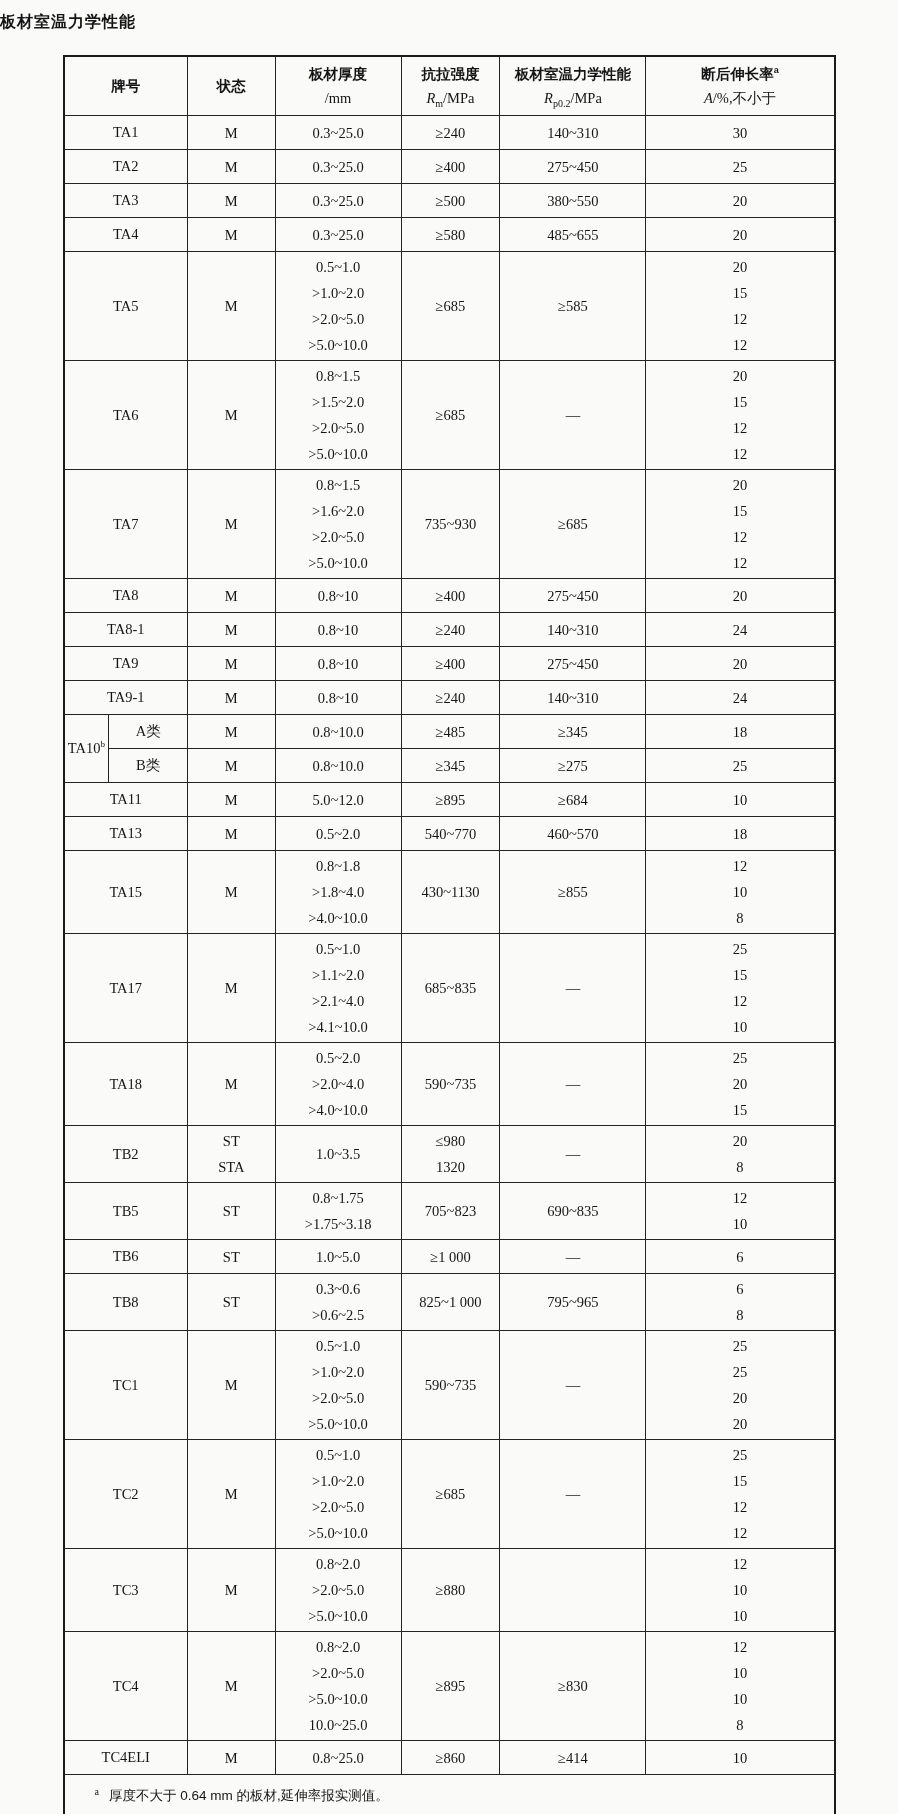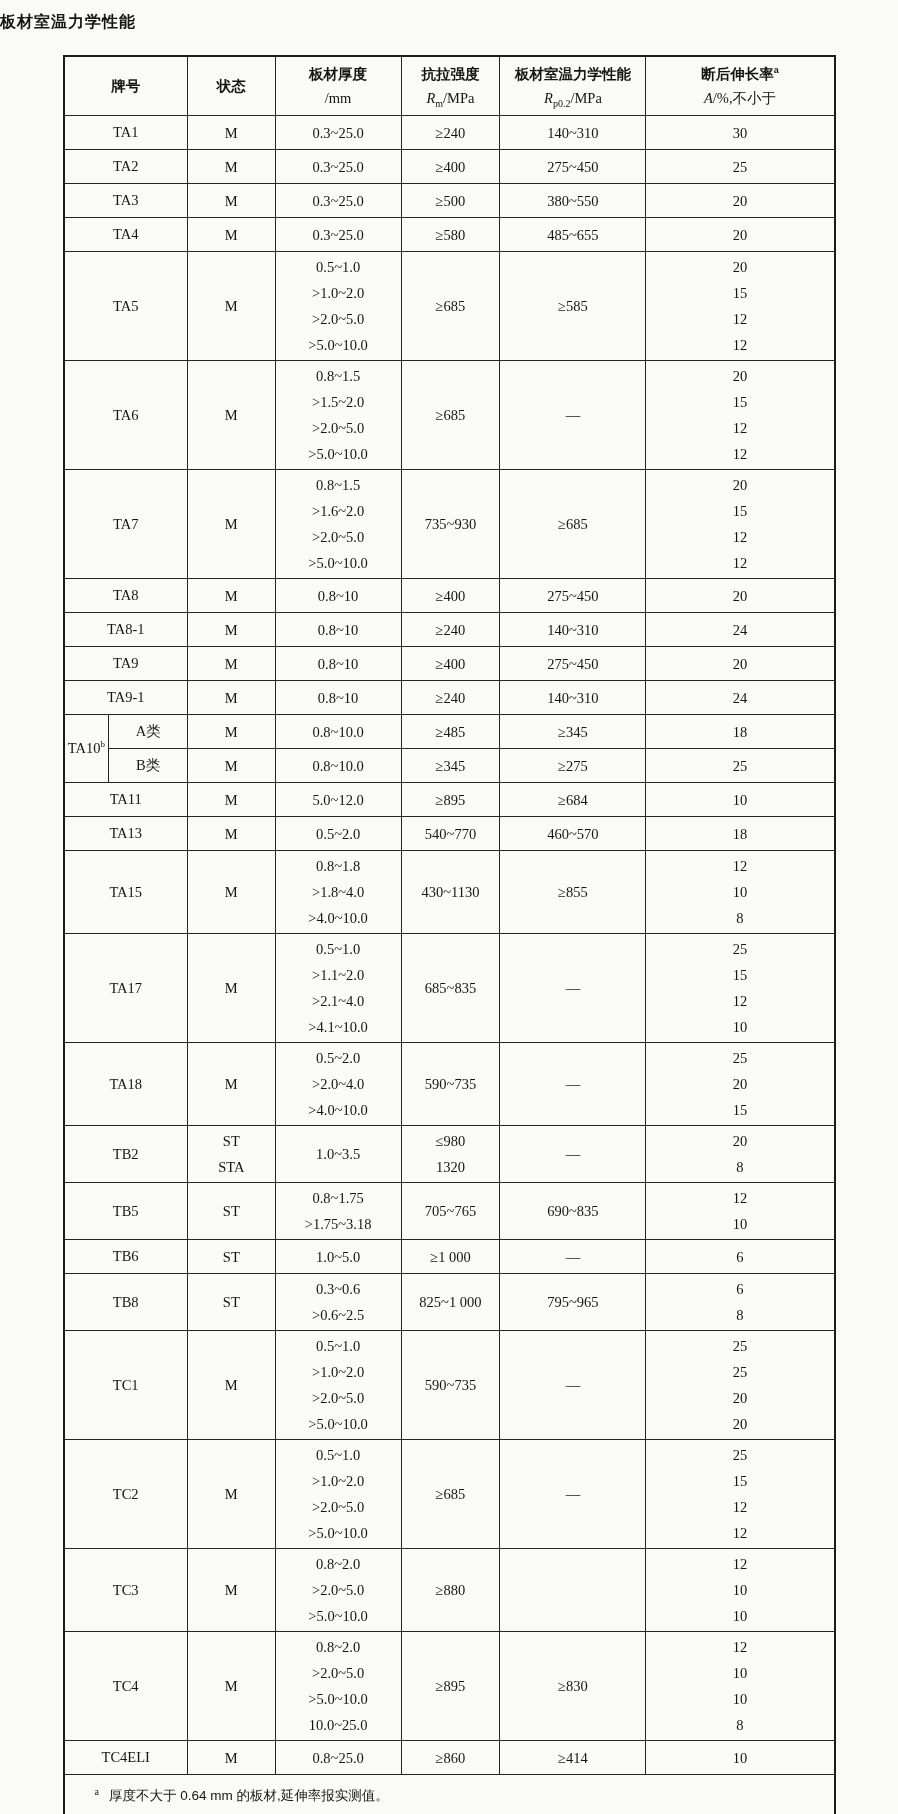--- a/index.html
+++ b/index.html
@@ -512,21 +512,21 @@
         <tr>
           <td colspan="2">TB5</td>
           <td>
             <div class="ln">ST</div>
           </td>
           <td>
             <div class="ln">0.8~1.75</div>
             <div class="ln">&gt;1.75~3.18</div>
           </td>
           <td>
-            <div class="ln">705~765</div>
+            <div class="ln">705~823</div>
           </td>
           <td>
             <div class="ln">690~835</div>
           </td>
           <td>
             <div class="ln">12</div>
             <div class="ln">10</div>
           </td>
         </tr>
         <tr class="single">

